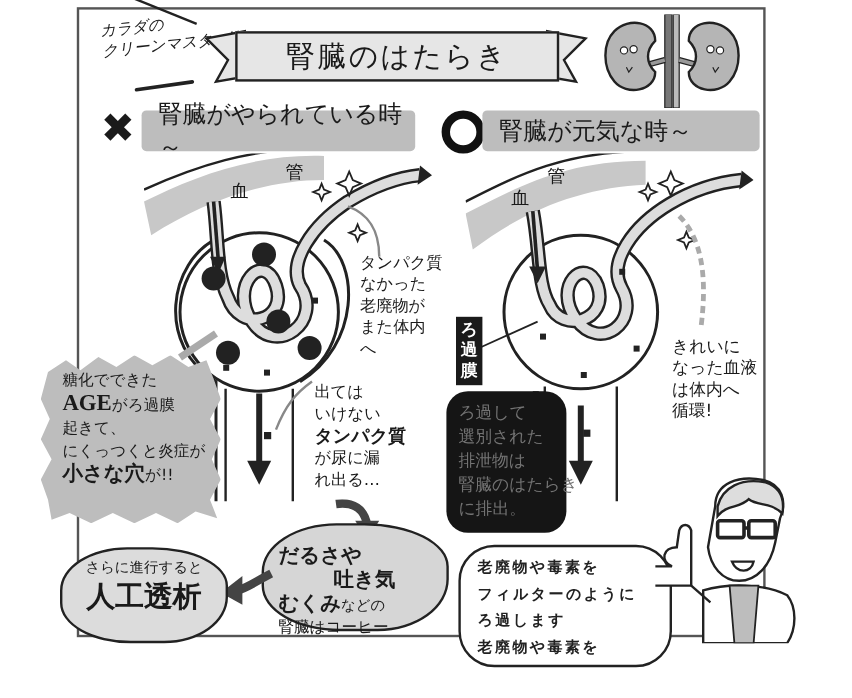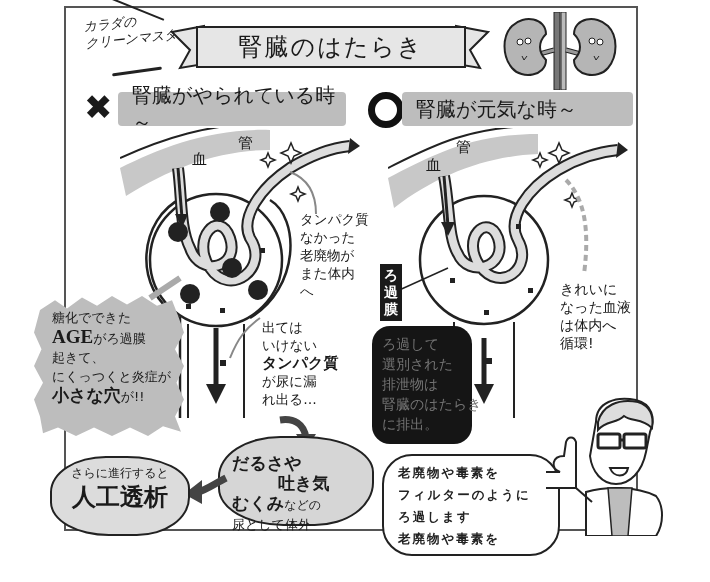--- a/index.html
+++ b/index.html
@@ -135,21 +135,21 @@
 
 <svg class="abs" style="left:276px;top:416px" width="44" height="36">
   <path d="M4 4 C18 2 28 8 30 22" fill="none" stroke="#444" stroke-width="7"></path>
   <polygon points="20,18 40,18 30,34" fill="#444"></polygon>
 </svg>
 <div class="abs cloud" style="left:218px;top:436px;width:156px;height:90px"></div>
 <div class="abs note hand" style="left:232px;top:454px;line-height:19px">
   <div><b style="font-size:17px">だるさや</b></div>
   <div style="padding-left:46px"><b style="font-size:17px">吐き気</b></div>
   <div><b style="font-size:17px">むくみ</b><span style="font-size:12px">などの</span></div>
-  <div style="font-size:13px">尿として体外</div>
+  <div style="font-size:13px">腎臓はコーヒー</div>
 </div>
 
 <svg class="abs" style="left:184px;top:472px" width="44" height="34">
   <path d="M42 6 C30 12 22 18 14 20" fill="none" stroke="#444" stroke-width="7"></path>
   <polygon points="18,8 18,32 0,22" fill="#444"></polygon>
 </svg>
 <div class="abs cloud" style="left:50px;top:456px;width:140px;height:80px;background:#dcdcdc"></div>
 <div class="abs note hand" style="left:64px;top:464px;text-align:center;width:112px">
   <div style="font-size:12px">さらに進行すると</div>
   <div><b style="font-size:24px;line-height:30px">人工透析</b></div>

